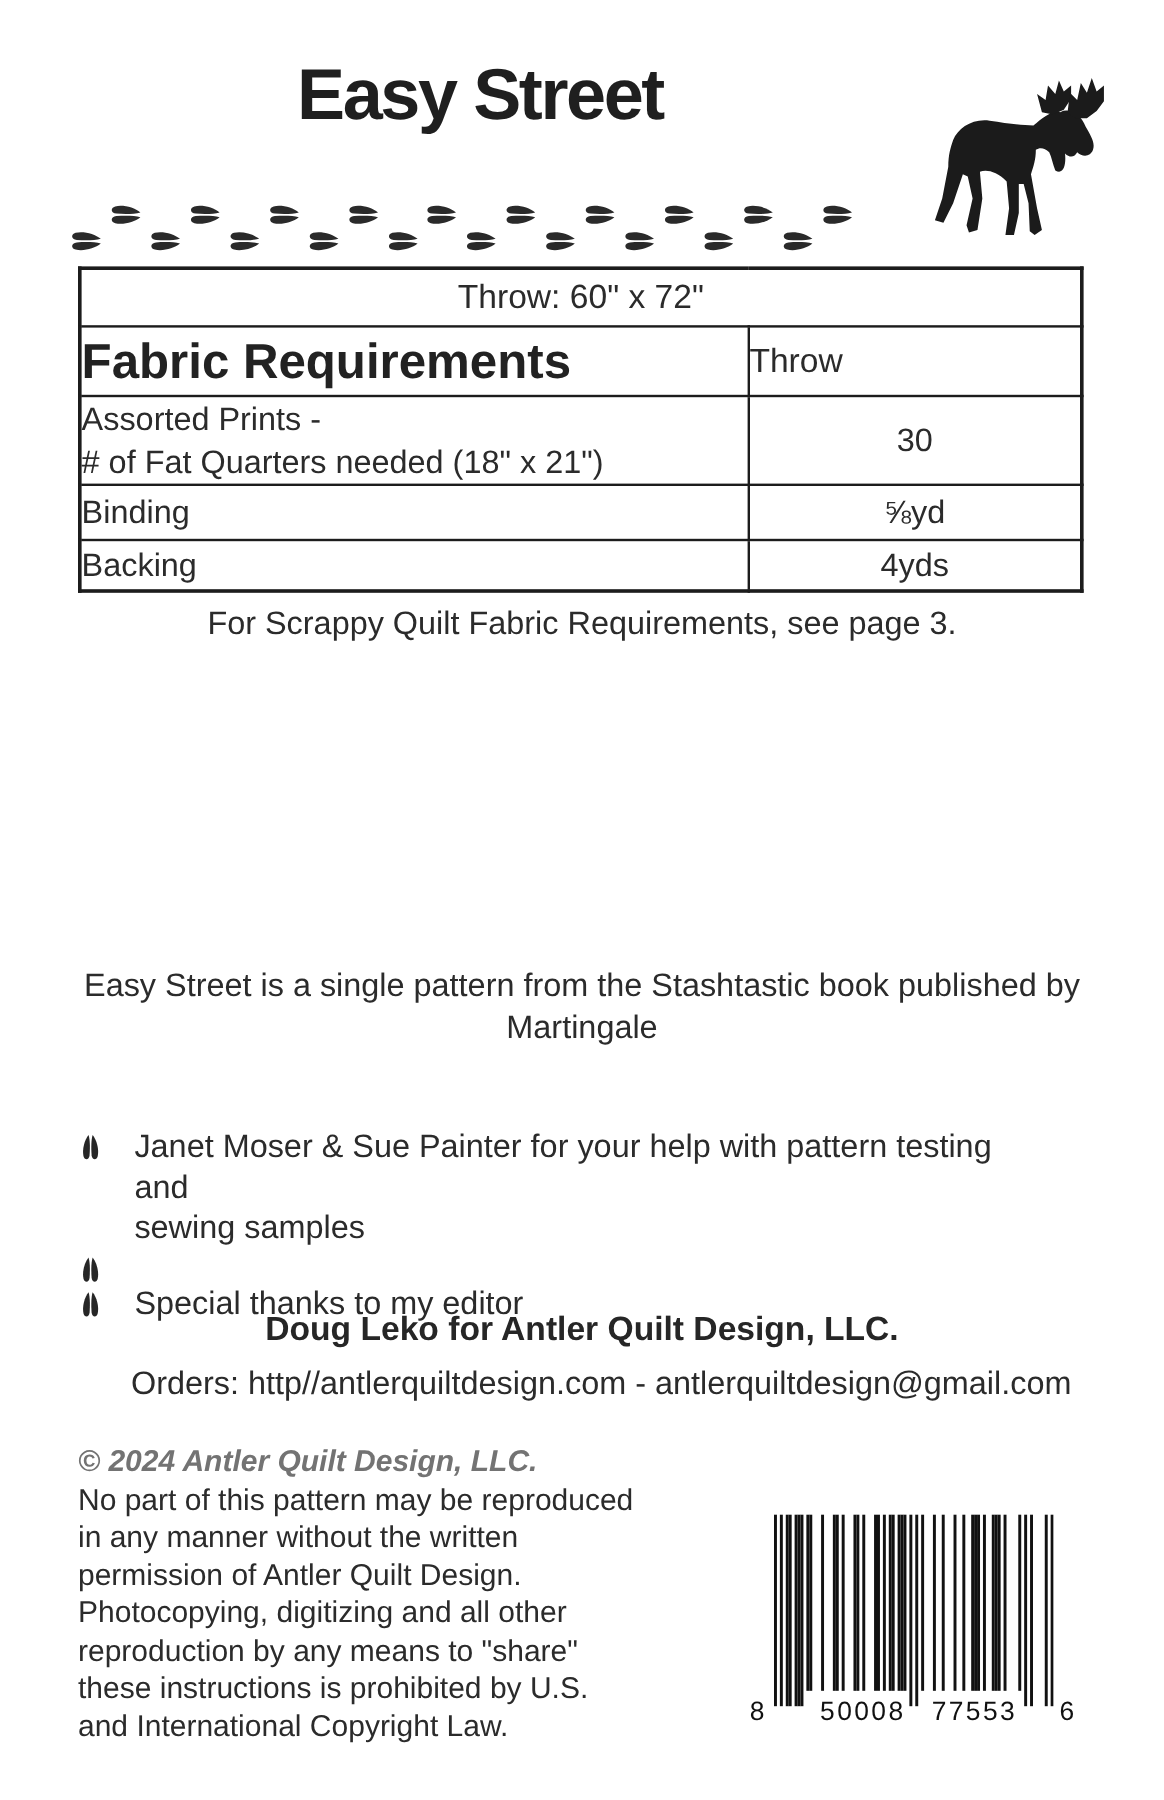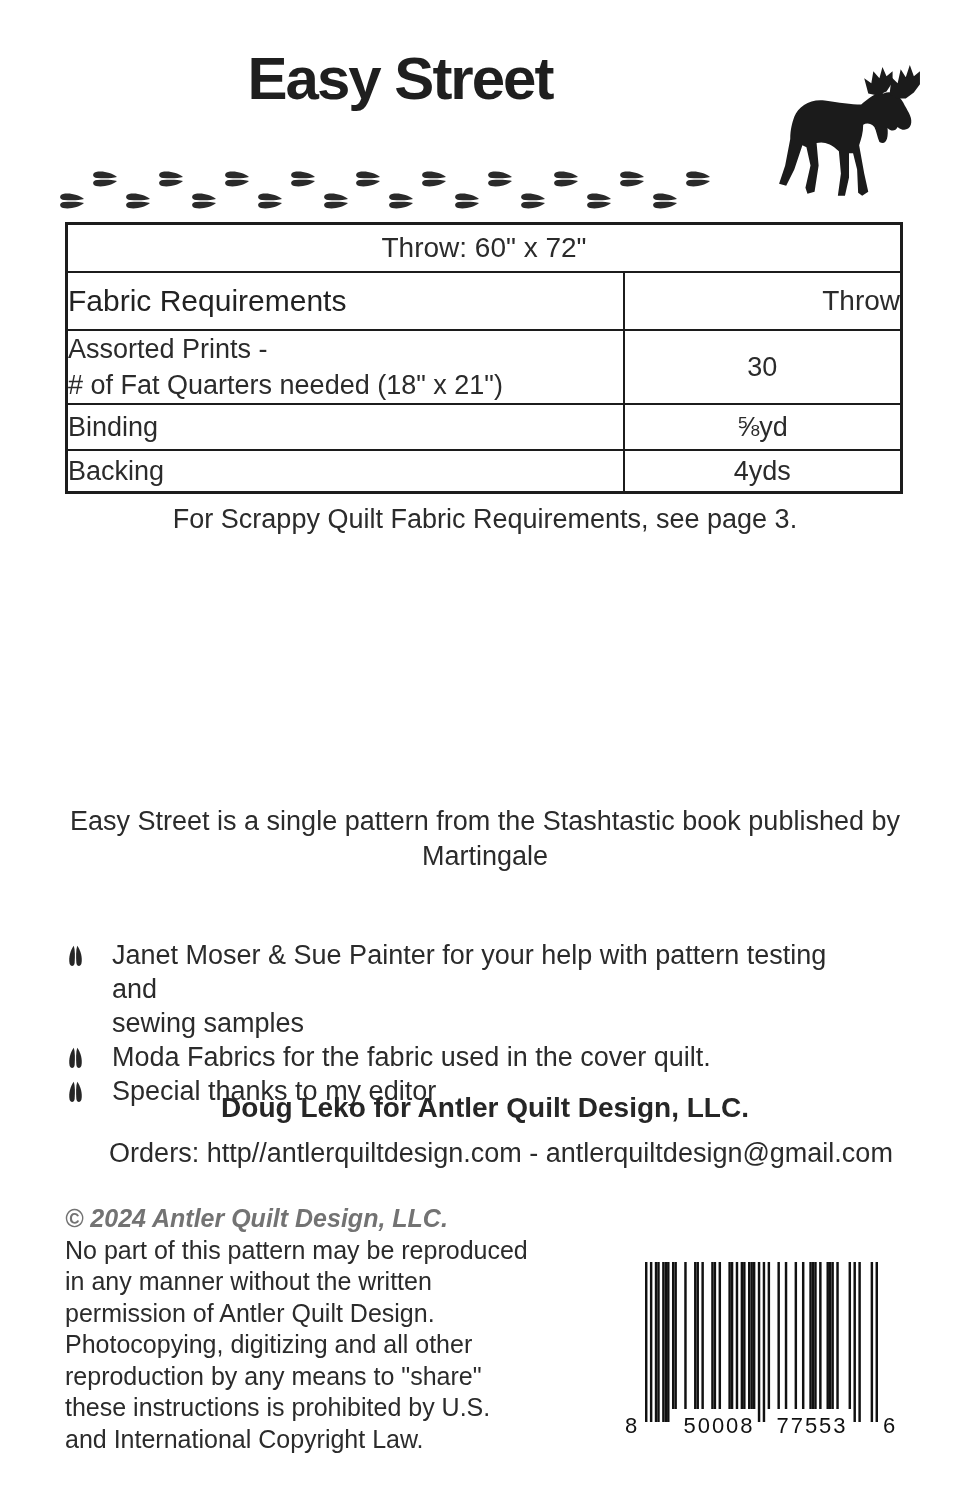--- a/index.html
+++ b/index.html
@@ -31,22 +31,22 @@
   .track-slot svg{width:20px;height:26px;transform:rotate(90deg);fill:#2a2a2a;}
   
   table.fab{
     position:absolute;left:65px;top:222px;width:838px;
     border-collapse:collapse;table-layout:fixed;
     font-size:27px;color:#2b2b2b;
   }
   table.fab td{border:2px solid #1c1c1c;padding:0;}
   table.fab{border:3px solid #1c1c1c;}
   td.size-cell{height:46px;text-align:center;font-size:28px;}
-  td.fr-cell{height:56px;font-size:30px;font-weight:normal;padding-left:13px;color:#222;}
-  td.throw-cell{text-align:right;font-size:28px;}
+  td.fr-cell{height:56px;font-size:41px;font-weight:bold;padding-left:13px;color:#222;}
+  td.throw-cell{text-align:left;font-size:28px;}
   td.lbl{padding-left:45px;line-height:36px;}
   td.lbl2{padding-left:45px;}
   td.val{text-align:center;}
   tr.r3 td{height:72px;}
   tr.r4 td{height:44px;}
   tr.r5 td{height:40px;}
   
   .footnote{
     position:absolute;left:0;top:504px;width:970px;
     text-align:center;font-size:27px;color:#2b2b2b;
@@ -223,21 +223,20 @@
       <div class="thanks-item">
         <svg viewBox="0 0 40 52" class="bullet">
           <use href="#hoof-shape"></use>
         </svg>
         <div class="thanks-text">Janet Moser &amp; Sue Painter for your help with pattern testing and<br>sewing samples</div>
       </div>
       <div class="thanks-item">
         <svg viewBox="0 0 40 52" class="bullet">
           <use href="#hoof-shape"></use>
         </svg>
-        <div class="thanks-text">Moda Fabrics for the fabric used in the cover quilt.</div>
       </div>
       <div class="thanks-item">
         <svg viewBox="0 0 40 52" class="bullet">
           <use href="#hoof-shape"></use>
         </svg>
         <div class="thanks-text">Special thanks to my editor</div>
       </div>
     </div>
 
   <div class="byline">Doug Leko for Antler Quilt Design, LLC.</div>

